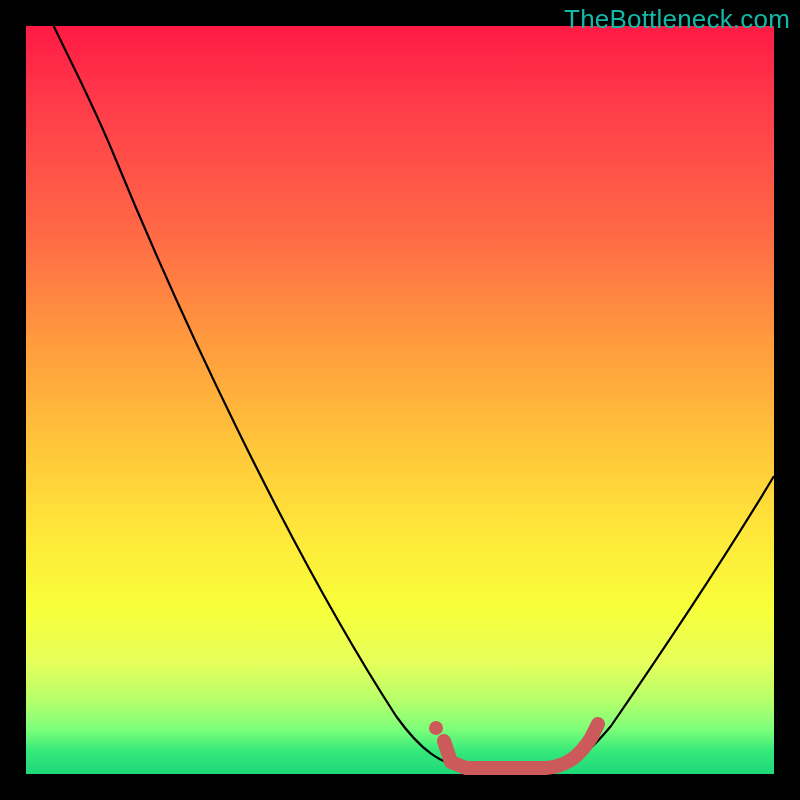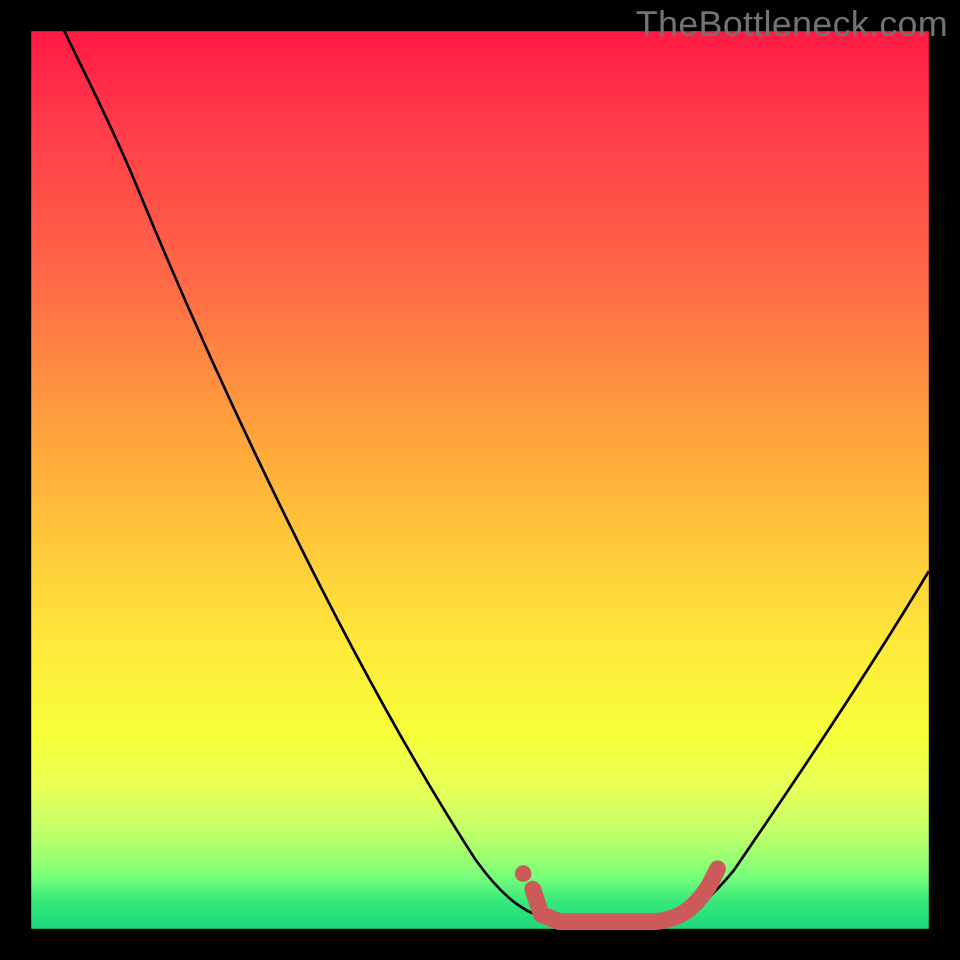--- a/index.html
+++ b/index.html
@@ -38,22 +38,22 @@
       #b8ff6a 90%,
       #7dff7a 94%,
       #35e87a 97%,
       #1dd87a 100%
     );
   }
   .watermark {
     position: absolute;
     top: 4px;
     right: 10px;
-    color: #737373;
-    font-size: 30px;
+    color: #14b8a6;
+    font-size: 26px;
     font-weight: 500;
     letter-spacing: 0.2px;
     user-select: none;
   }
   svg.curve {
     position: absolute;
     left: 0;
     top: 0;
     width: 748px;
     height: 748px;

